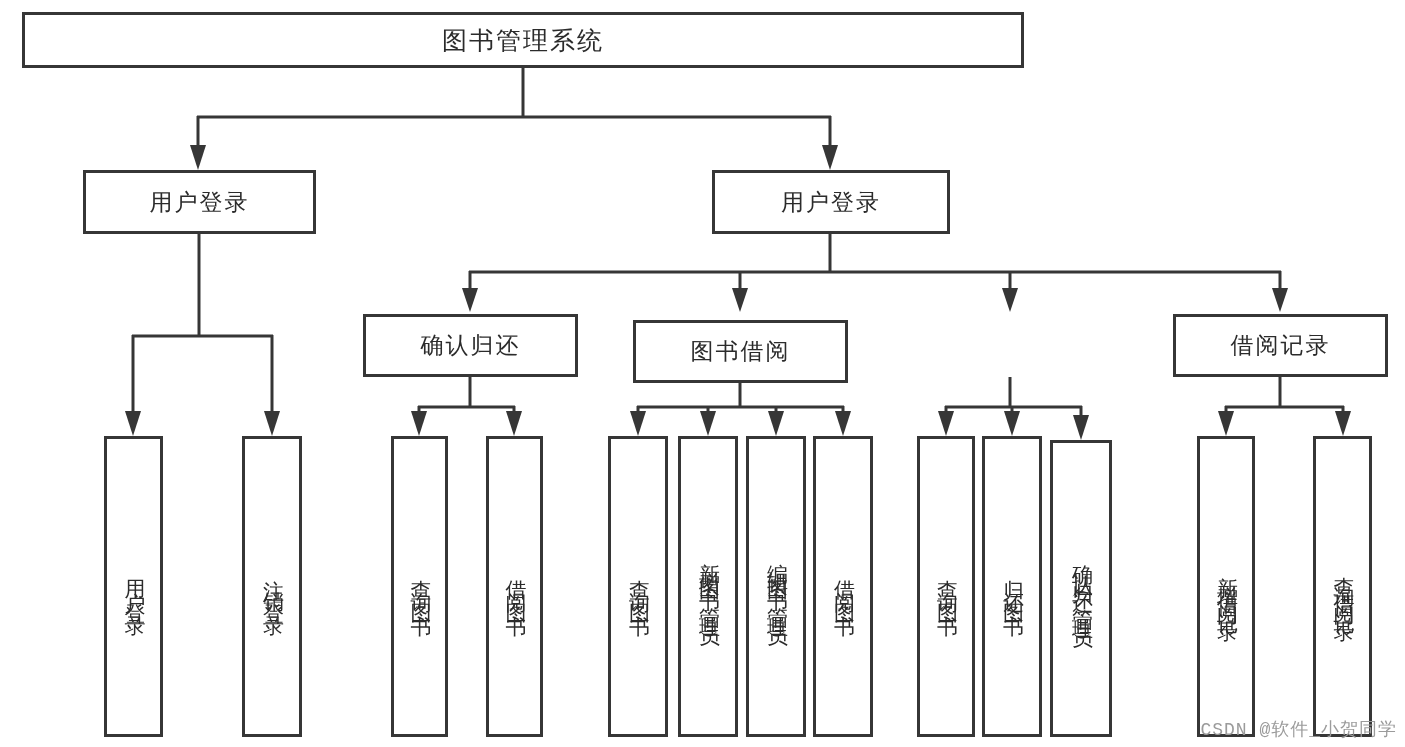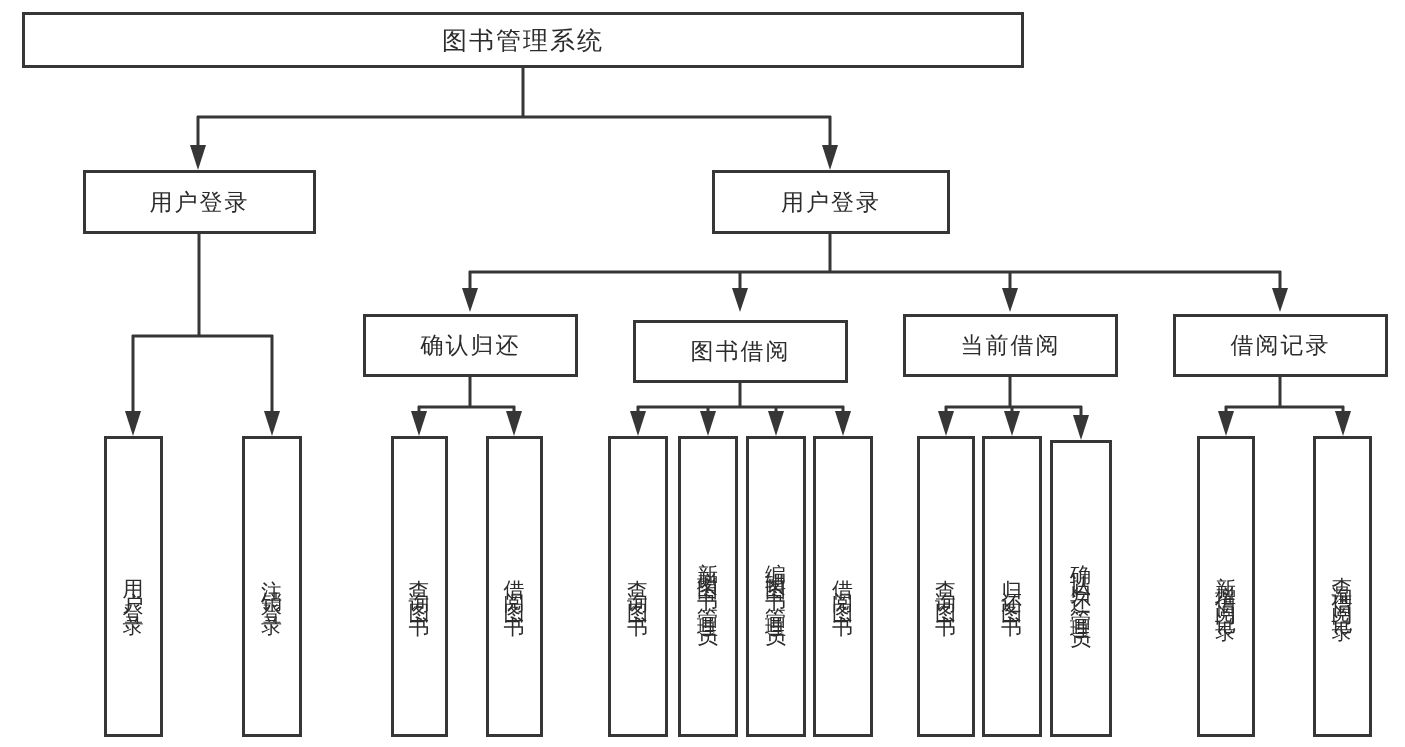--- a/index.html
+++ b/index.html
@@ -1,18 +1,18 @@
 <!DOCTYPE html>
 <html style="--line: #363636; --ink: #2b2b2b; --wm: #9b9b9b; --bg: #ffffff;"><head>
 <meta charset="utf-8">
 <style>
   html,body{margin:0;padding:0;background:#fff;}
   .stage{
     position:relative;width:1405px;height:747px;background:var(--bg,#ffffff);
-    font-family:Liberation Sans, sans-serif;overflow:hidden;
+    font-family:Liberation Mono, monospace;overflow:hidden;
   }
   .stage svg{position:absolute;left:0;top:0;width:1405px;height:747px;}
   .box{
     position:absolute;box-sizing:border-box;background:#fff;
     border:3px solid var(--line,#363636);color:var(--ink,#2b2b2b);
     display:flex;align-items:center;justify-content:center;
   }
   .title-box{font-size:25px;letter-spacing:2px;}
   .mid-box{font-size:23px;letter-spacing:2px;}
   .leaf{
@@ -100,34 +100,34 @@
     </g>
   </svg>
 
   <div class="box title-box" style="left:22px;top:12px;width:1002px;height:56px;">图书管理系统</div>
 
   <div class="box mid-box" style="left:83px;top:170px;width:233px;height:64px;">用户登录</div>
   <div class="box mid-box" style="left:712px;top:170px;width:238px;height:64px;">用户登录</div>
 
   <div class="box mid-box" style="left:363px;top:314px;width:215px;height:63px;">确认归还</div>
   <div class="box mid-box" style="left:633px;top:320px;width:215px;height:63px;">图书借阅</div>
-  <div class="box mid-box" style="left:903px;top:314px;width:215px;height:63px;">当前借阅</div>
   <div class="box mid-box" style="left:1173px;top:314px;width:215px;height:63px;">借阅记录</div>
 
   <div class="box leaf leaf-short" style="left:104px;top:436px;width:59px;height:301px;">用户登录</div>
   <div class="box leaf leaf-short" style="left:242px;top:436px;width:60px;height:301px;">注销登录</div>
 
   <div class="box leaf leaf-short" style="left:391px;top:436px;width:57px;height:301px;">查询图书</div>
   <div class="box leaf leaf-short" style="left:486px;top:436px;width:57px;height:301px;">借阅图书</div>
 
   <div class="box leaf leaf-short" style="left:608px;top:436px;width:60px;height:301px;">查询图书</div>
   <div class="box leaf" style="left:678px;top:436px;width:60px;height:301px;">新增图书（管理员）</div>
   <div class="box leaf" style="left:746px;top:436px;width:60px;height:301px;">编辑图书（管理员）</div>
   <div class="box leaf leaf-short" style="left:813px;top:436px;width:60px;height:301px;">借阅图书</div>
 
   <div class="box leaf leaf-short" style="left:917px;top:436px;width:58px;height:301px;">查询图书</div>
   <div class="box leaf leaf-short" style="left:982px;top:436px;width:60px;height:301px;">归还图书</div>
   <div class="box leaf" style="left:1050px;top:440px;width:62px;height:297px;">确认归还（管理员）</div>
 
   <div class="box leaf" style="left:1197px;top:436px;width:58px;height:301px;">新增借阅记录</div>
   <div class="box leaf" style="left:1313px;top:436px;width:59px;height:301px;">查询借阅记录</div>
 
+  <div class="watermark">CSDN @软件_小贺同学</div>
 </div>
 
 </body></html>

